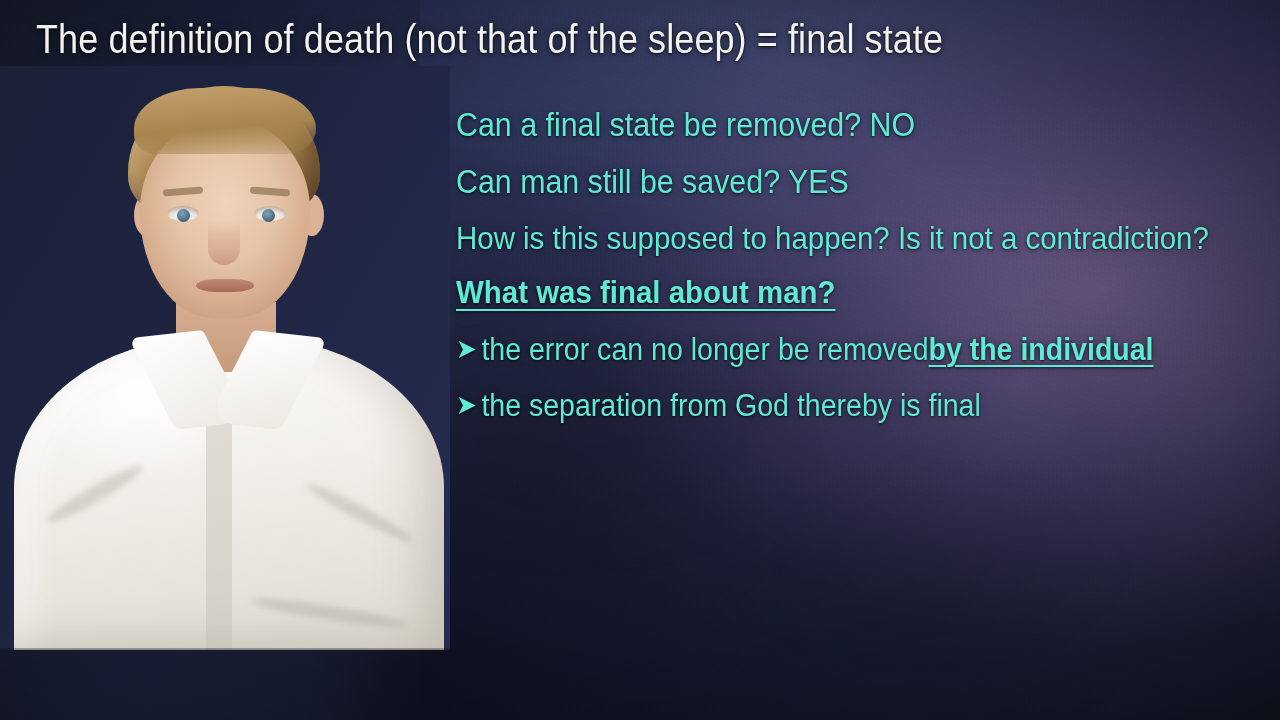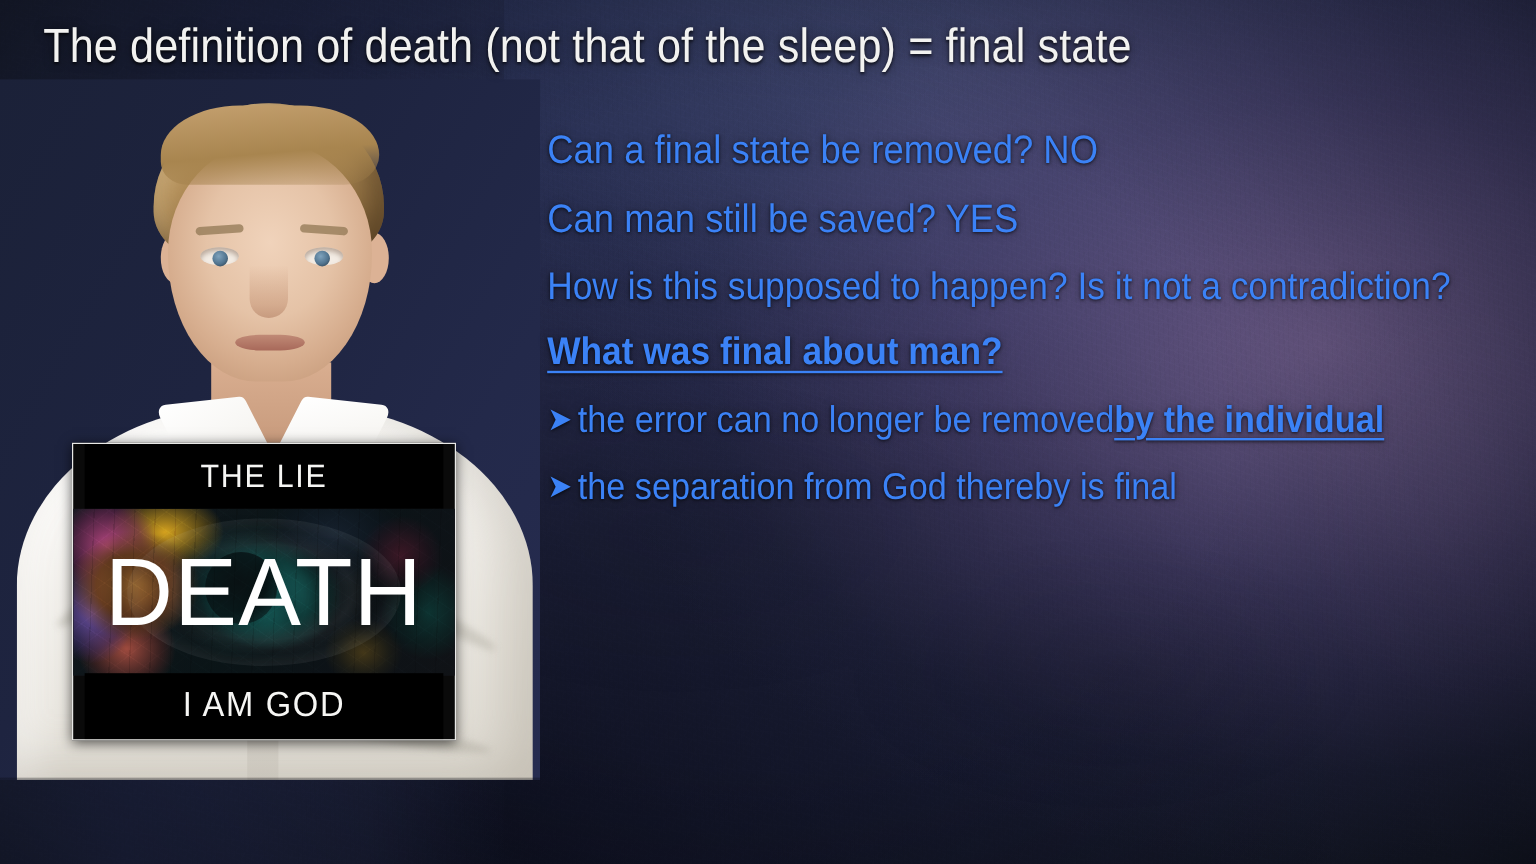--- a/index.html
+++ b/index.html
@@ -76,21 +76,21 @@
     white-space: nowrap;
     text-shadow: 0 1px 3px rgba(0,0,0,0.78), 0 0 10px rgba(0,0,0,0.45);
   }
 
   
   .body-block {
     position: absolute;
     left: 456px;
     top: 108px;
     width: 800px;
-    color: #3b82f6;
+    color: #5eead4;
   }
   .line {
     font-size: 33px;
     font-weight: 400;
     line-height: 1.0;
     margin-bottom: 24px;
     white-space: nowrap;
     transform: scaleX(0.92);
     transform-origin: left center;
     text-shadow: 0 1px 3px rgba(0,0,0,0.72), 0 0 8px rgba(0,0,0,0.35);
@@ -387,34 +387,20 @@
     <div class="p-brow-r"></div>
     <div class="p-eye-l"></div>
     <div class="p-eye-r"></div>
     <div class="p-iris-l"></div>
     <div class="p-iris-r"></div>
     <div class="p-nose"></div>
     <div class="p-mouth"></div>
     <div class="person-cut"></div>
   </div>
 
-  <div class="card">
-    <div class="card-band top">THE LIE</div>
-
-    <div class="card-art">
-      <div class="art-base"></div>
-      <div class="art-eye-lid"></div>
-      <div class="art-pupil"></div>
-      <div class="art-facets"></div>
-    </div>
-
-    <div class="card-word">DEATH</div>
-
-    <div class="card-band bottom">I AM GOD</div>
-  </div>
 
   <div class="title">The definition of death (not that of the sleep) = final state</div>
 
   <div class="body-block">
 
     <div class="line q1">Can a final state be removed?  NO</div>
 
     <div class="line q2">Can man still be saved?  YES</div>
 
     <div class="line q3">How is this supposed to happen? Is it not a contradiction?</div>

